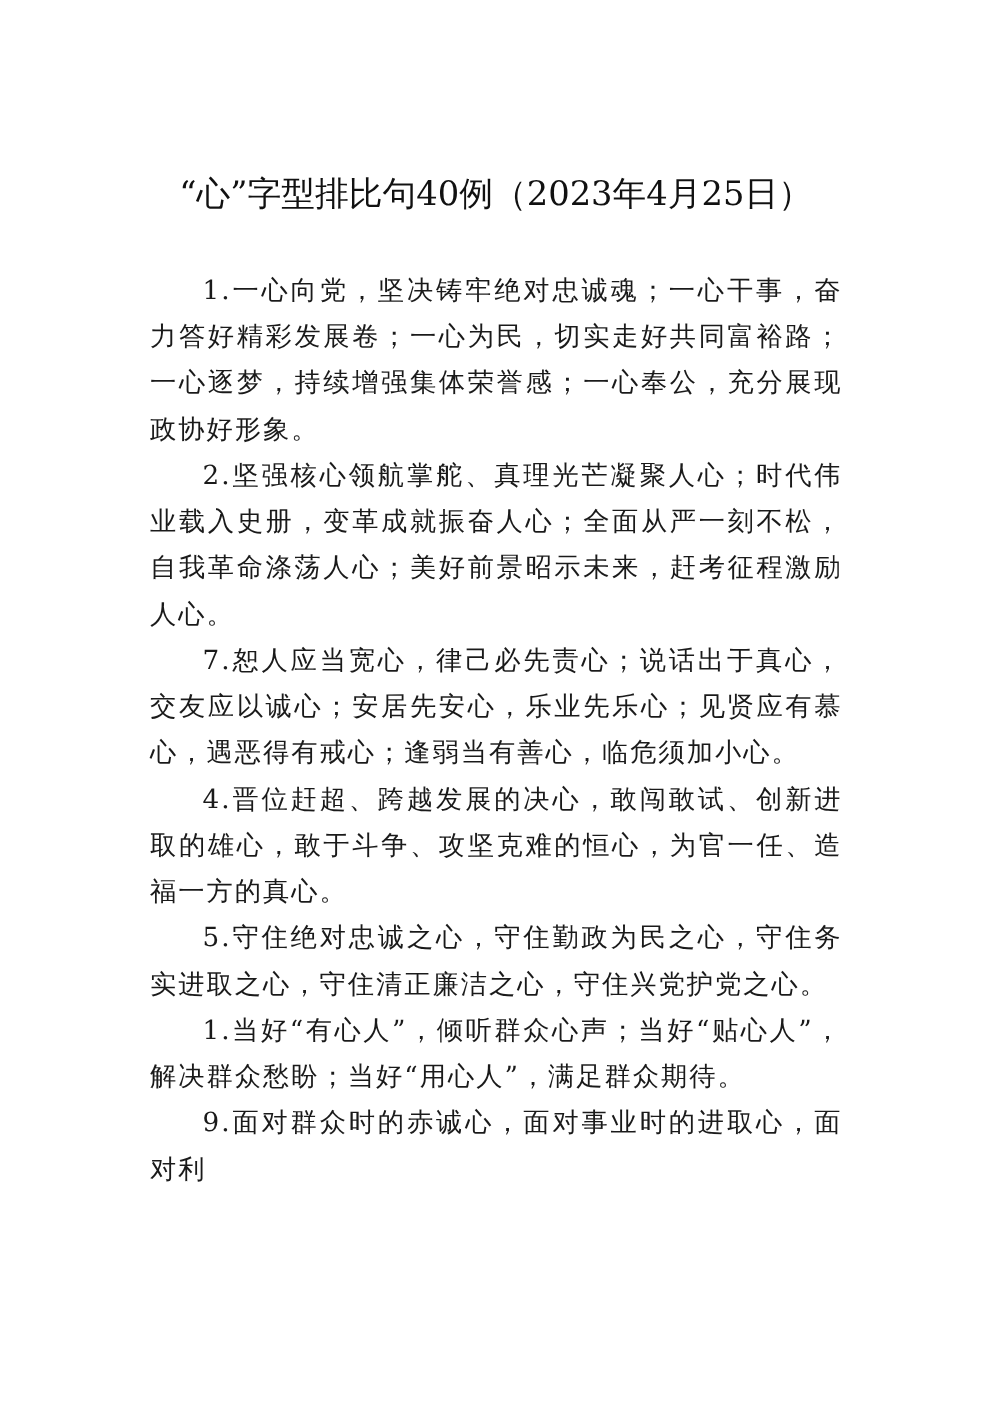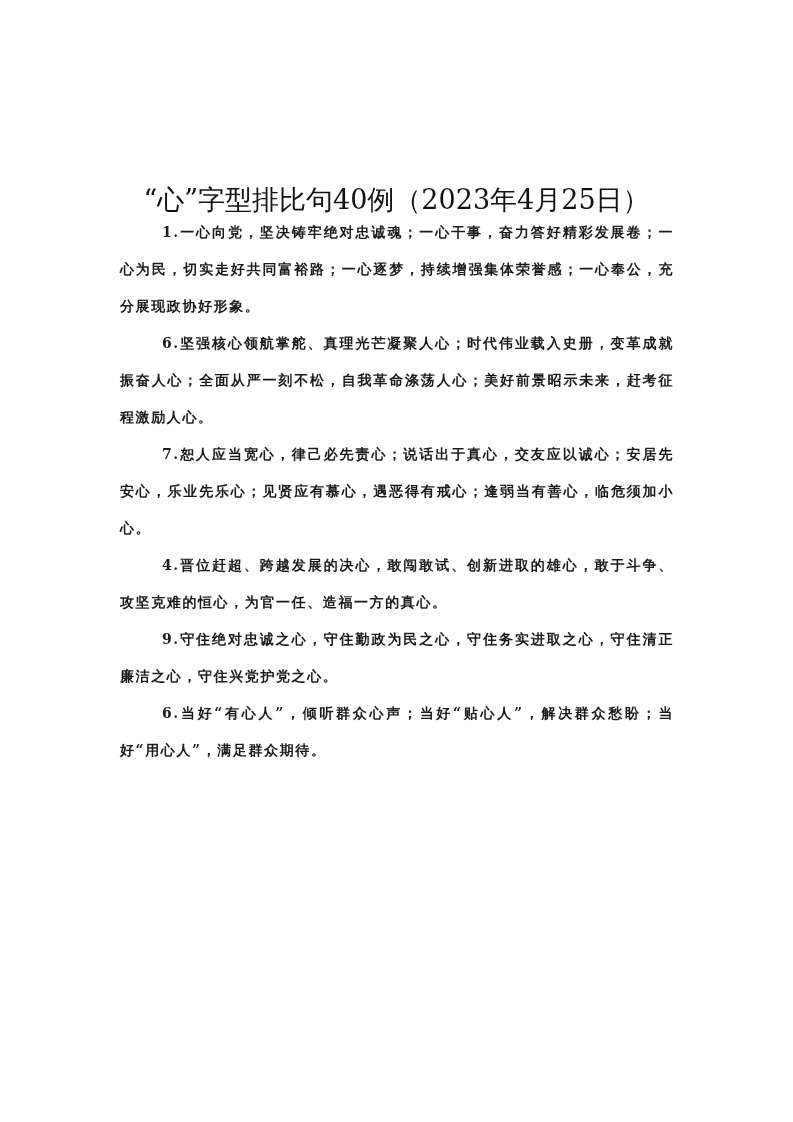--- a/index.html
+++ b/index.html
@@ -3,36 +3,36 @@
 <meta charset="utf-8">
 <style>
   html, body { margin: 0; padding: 0; background: #ffffff; }
   body { width: 793px; height: 1122px; overflow: hidden; position: relative; }
   .page { position: absolute; left: 0; top: 0; width: 793px; height: 1122px; background: #fff; }
   .title {
     position: absolute; left: 0; top: 136px; width: 793px; text-align: center;
     font-family: "DejaVu Serif", "Liberation Serif", serif;
     font-size: 27px; color: #111; letter-spacing: 0px; line-height: 40px;
     white-space: nowrap;
-    margin-top: 44px;
   }
   .body {
     position: absolute; left: 120px; top: 214px; width: 554px;
     font-family: "DejaVu Serif", "Liberation Serif", serif;
-    font-size: 14px; color: #1a1a1a; line-height: 37px;
-    letter-spacing: 1.6px; text-align: justify; font-weight: bold;
+    font-size: 21px; color: #1a1a1a; line-height: 37px;
+    letter-spacing: 1.6px; text-align: justify;
   }
   .para { margin: 0; text-indent: 42px; }
 </style>
 </head>
 <body>
 
 <div class="page">
   <div class="title">“心”字型排比句40例（2023年4月25日）</div>
   <div class="body">
     <p class="para">1.一心向党，坚决铸牢绝对忠诚魂；一心干事，奋力答好精彩发展卷；一心为民，切实走好共同富裕路；一心逐梦，持续增强集体荣誉感；一心奉公，充分展现政协好形象。</p>
-    <p class="para">6.坚强核心领航掌舵、真理光芒凝聚人心；时代伟业载入史册，变革成就振奋人心；全面从严一刻不松，自我革命涤荡人心；美好前景昭示未来，赶考征程激励人心。</p>
+    <p class="para">2.坚强核心领航掌舵、真理光芒凝聚人心；时代伟业载入史册，变革成就振奋人心；全面从严一刻不松，自我革命涤荡人心；美好前景昭示未来，赶考征程激励人心。</p>
     <p class="para">7.恕人应当宽心，律己必先责心；说话出于真心，交友应以诚心；安居先安心，乐业先乐心；见贤应有慕心，遇恶得有戒心；逢弱当有善心，临危须加小心。</p>
     <p class="para">4.晋位赶超、跨越发展的决心，敢闯敢试、创新进取的雄心，敢于斗争、攻坚克难的恒心，为官一任、造福一方的真心。</p>
-    <p class="para">9.守住绝对忠诚之心，守住勤政为民之心，守住务实进取之心，守住清正廉洁之心，守住兴党护党之心。</p>
-    <p class="para">6.当好“有心人”，倾听群众心声；当好“贴心人”，解决群众愁盼；当好“用心人”，满足群众期待。</p>
+    <p class="para">5.守住绝对忠诚之心，守住勤政为民之心，守住务实进取之心，守住清正廉洁之心，守住兴党护党之心。</p>
+    <p class="para">1.当好“有心人”，倾听群众心声；当好“贴心人”，解决群众愁盼；当好“用心人”，满足群众期待。</p>
+    <p class="para">9.面对群众时的赤诚心，面对事业时的进取心，面对利</p>
   </div>
 </div>
 
 </body></html>

